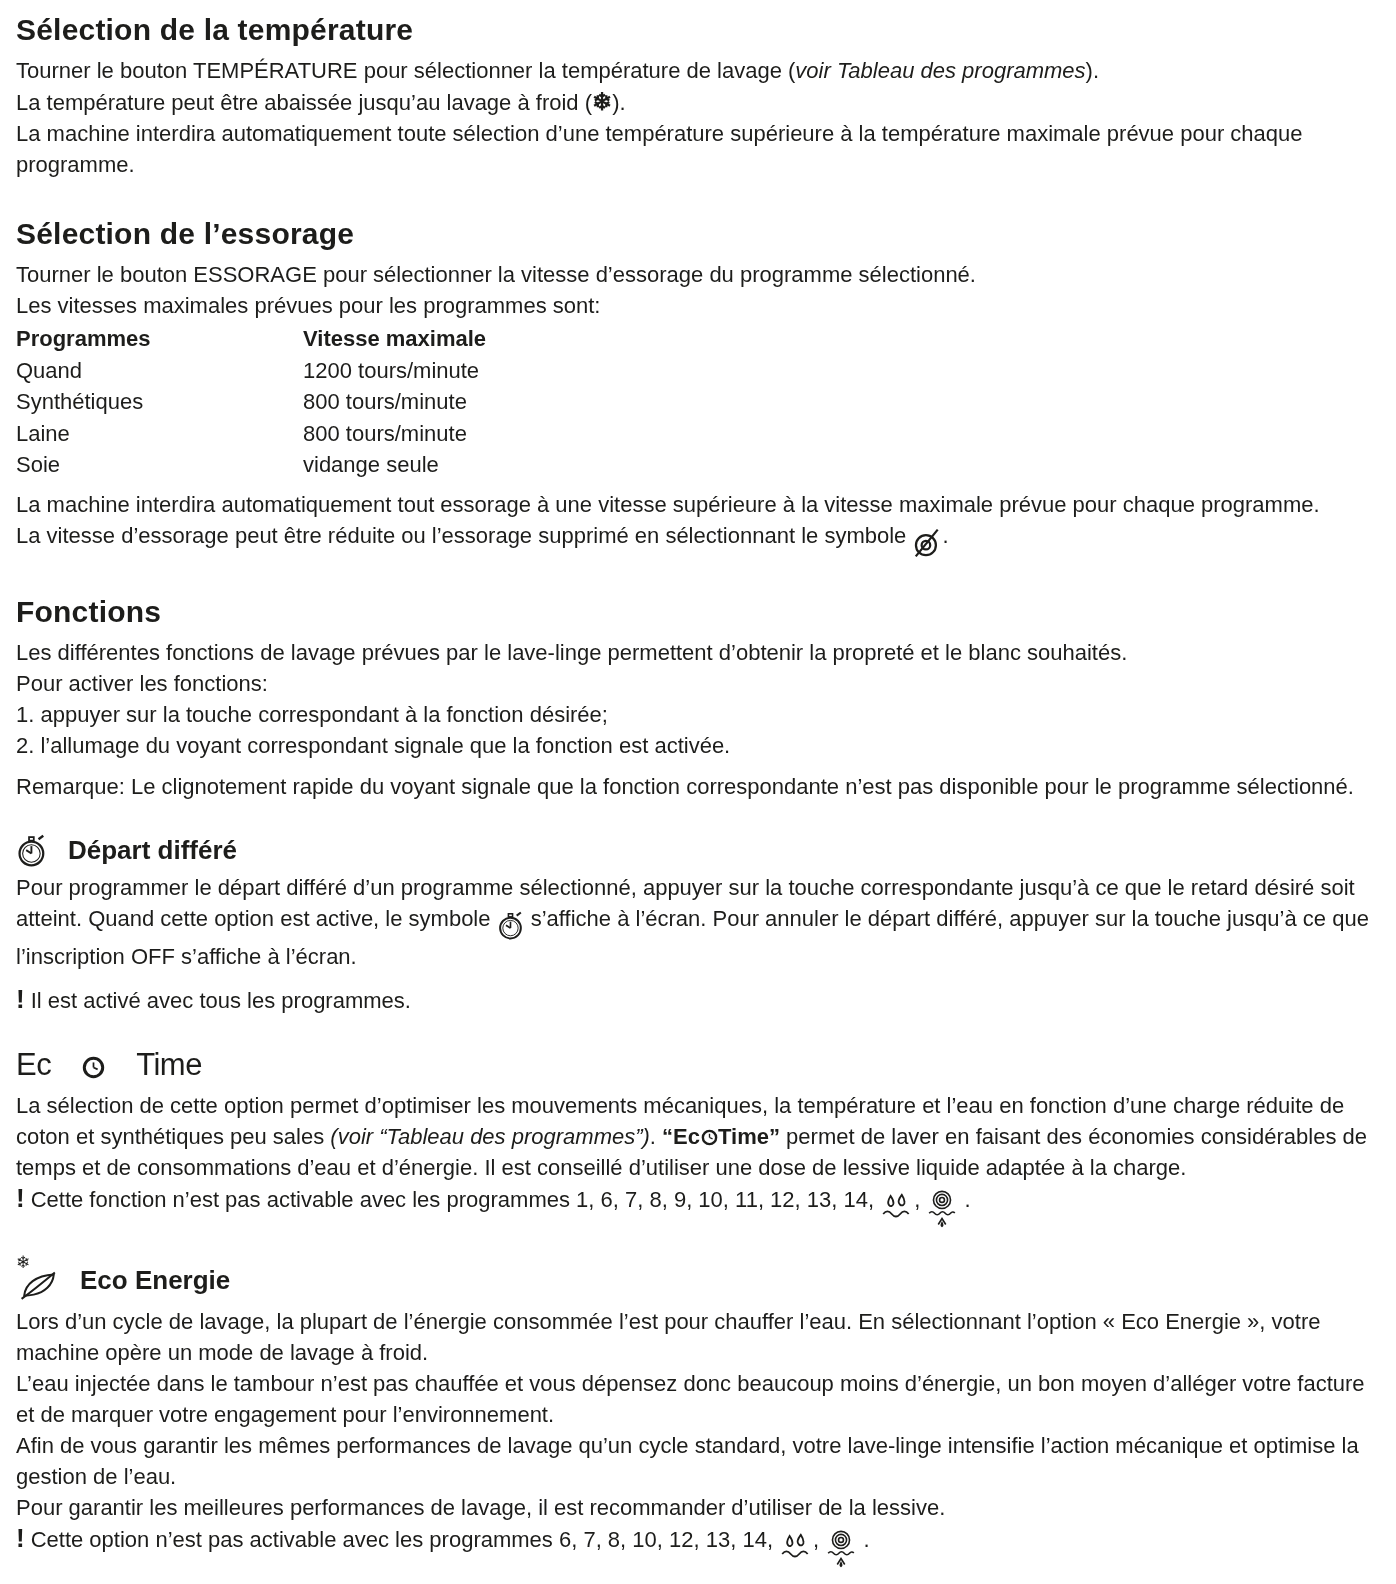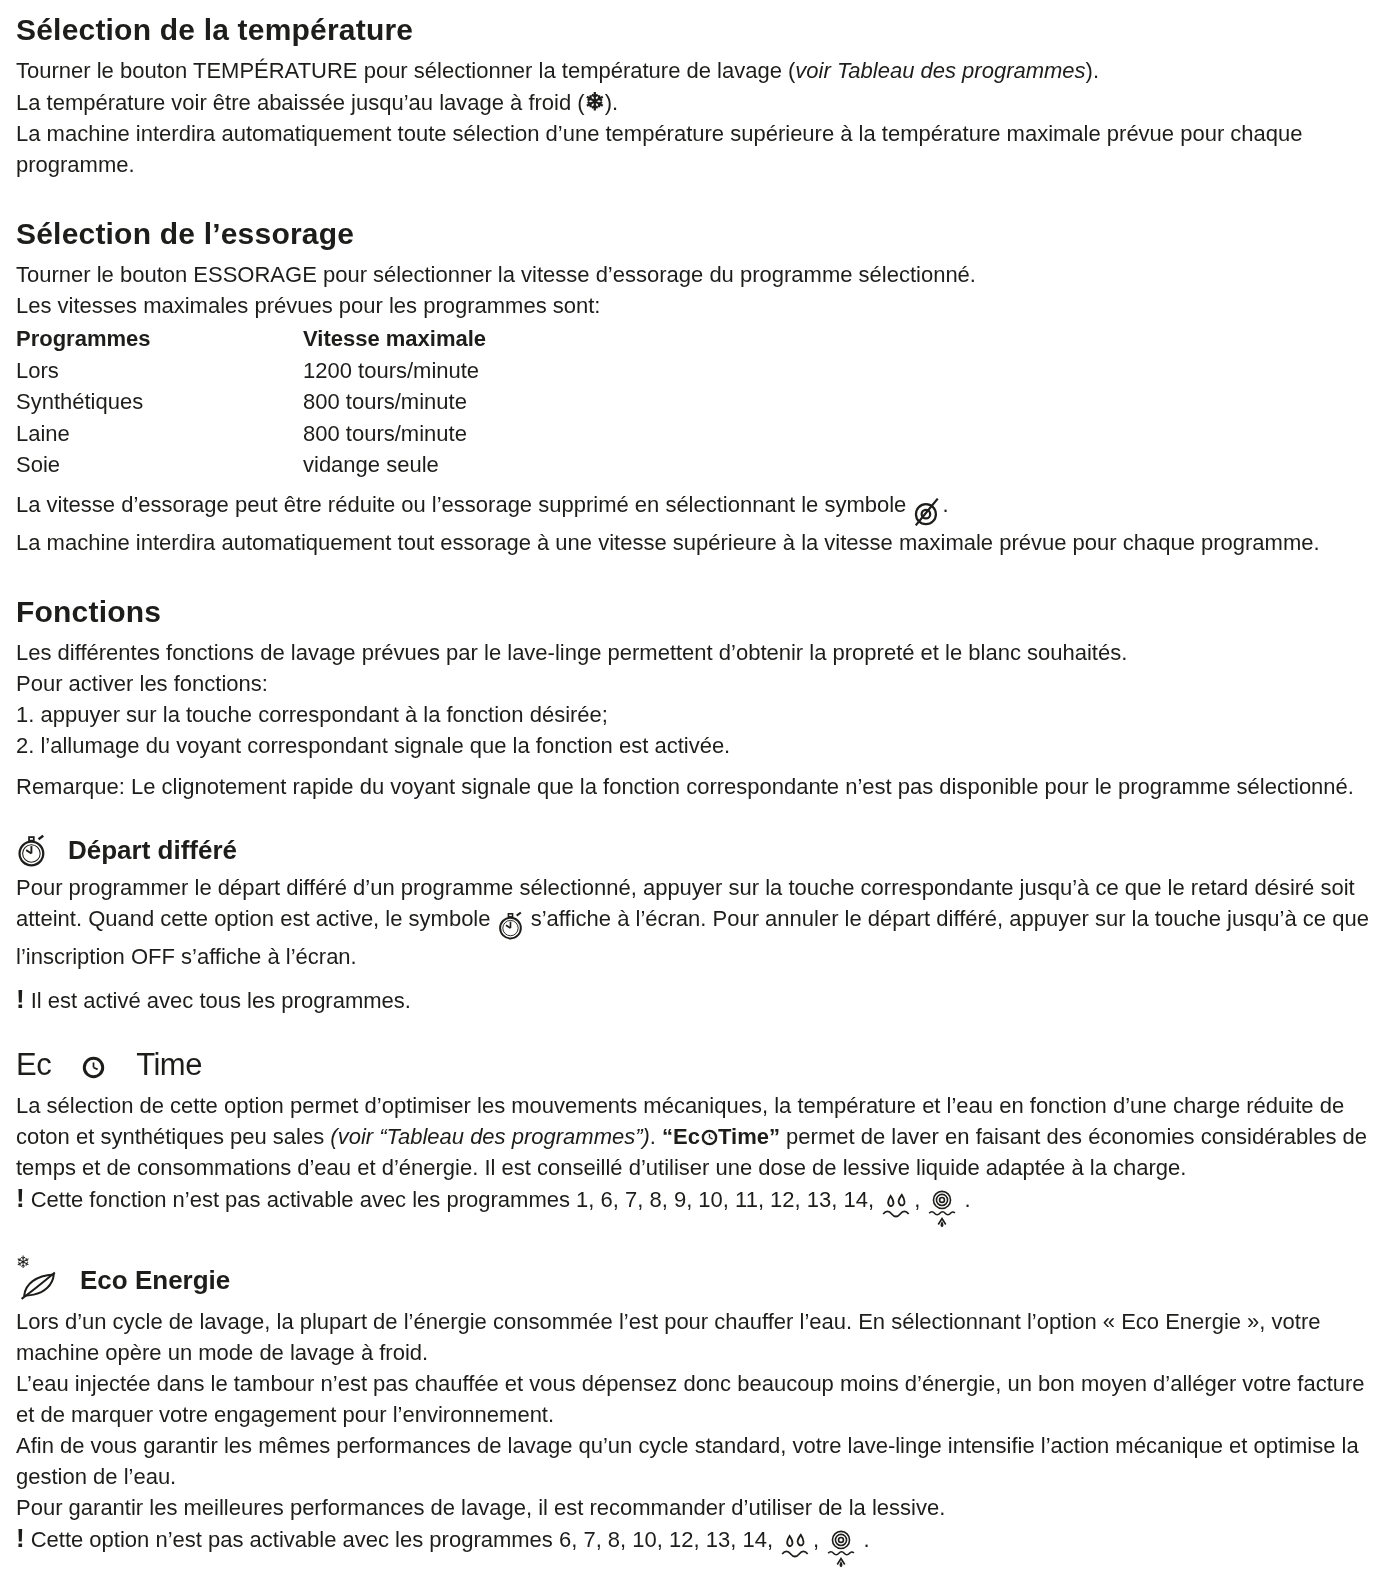--- a/index.html
+++ b/index.html
@@ -79,58 +79,58 @@
   .eco-energy-icon svg { position: absolute; left: 4px; top: 8px; }
 </style>
 </head>
 <body>
 
 <div class="page">
 
   <div class="section first">
     <h1>Sélection de la température</h1>
     <div class="line"><span>Tourner le bouton TEMPÉRATURE pour sélectionner la température de lavage (</span><i>voir Tableau des programmes</i><span>).</span></div>
-    <div class="line"><span>La température voir être abaissée jusqu’au lavage à froid (</span><span class="snowflake">❄</span><span>).</span></div>
+    <div class="line"><span>La température peut être abaissée jusqu’au lavage à froid (</span><span class="snowflake">❄</span><span>).</span></div>
     <div class="line">La machine interdira automatiquement toute sélection d’une température supérieure à la température maximale prévue pour chaque programme.</div>
   </div>
 
   <div class="section">
     <h1>Sélection de l’essorage</h1>
     <div class="line">Tourner le bouton ESSORAGE pour sélectionner la vitesse d’essorage du programme sélectionné.</div>
     <div class="line">Les vitesses maximales prévues pour les programmes sont:</div>
 
     <div class="speed-table">
       <div class="trow thead">
         <div class="tcell-prog">Programmes</div>
         <div class="tcell-speed">Vitesse maximale</div>
       </div>
       <div class="trow">
-        <div class="tcell-prog">Lors</div>
+        <div class="tcell-prog">Quand</div>
         <div class="tcell-speed">1200 tours/minute</div>
       </div>
       <div class="trow">
         <div class="tcell-prog">Synthétiques</div>
         <div class="tcell-speed">800 tours/minute</div>
       </div>
       <div class="trow">
         <div class="tcell-prog">Laine</div>
         <div class="tcell-speed">800 tours/minute</div>
       </div>
       <div class="trow">
         <div class="tcell-prog">Soie</div>
         <div class="tcell-speed">vidange seule</div>
       </div>
     </div>
 
+    <div class="line">La machine interdira automatiquement tout essorage à une vitesse supérieure à la vitesse maximale prévue pour chaque programme.</div>
     <div class="line"><span>La vitesse d’essorage peut être réduite ou l’essorage supprimé en sélectionnant le symbole </span><span class="icon-inline icon-nospin"><svg width="30" height="30" viewBox="0 0 28 28" fill="none" stroke="#1d1d1b">
             <circle cx="13" cy="16" r="9.3" stroke-width="2.1"></circle>
             <circle cx="13" cy="16" r="4" stroke-width="2.1"></circle>
             <line x1="3.5" y1="26.5" x2="24" y2="1.5" stroke-width="2.1"></line>
           </svg></span><span>.</span></div>
-    <div class="line">La machine interdira automatiquement tout essorage à une vitesse supérieure à la vitesse maximale prévue pour chaque programme.</div>
   </div>
 
   <div class="section">
     <h1>Fonctions</h1>
     <div class="line">Les différentes fonctions de lavage prévues par le lave-linge permettent d’obtenir la propreté et le blanc souhaités.</div>
     <div class="line">Pour activer les fonctions:</div>
     <div class="line">1. appuyer sur la touche correspondant à la fonction désirée;</div>
     <div class="line">2. l’allumage du voyant correspondant signale que la fonction est activée.</div>
     <div class="line remark">Remarque: Le clignotement rapide du voyant signale que la fonction correspondante n’est pas disponible pour le programme sélectionné.</div>
   </div>

